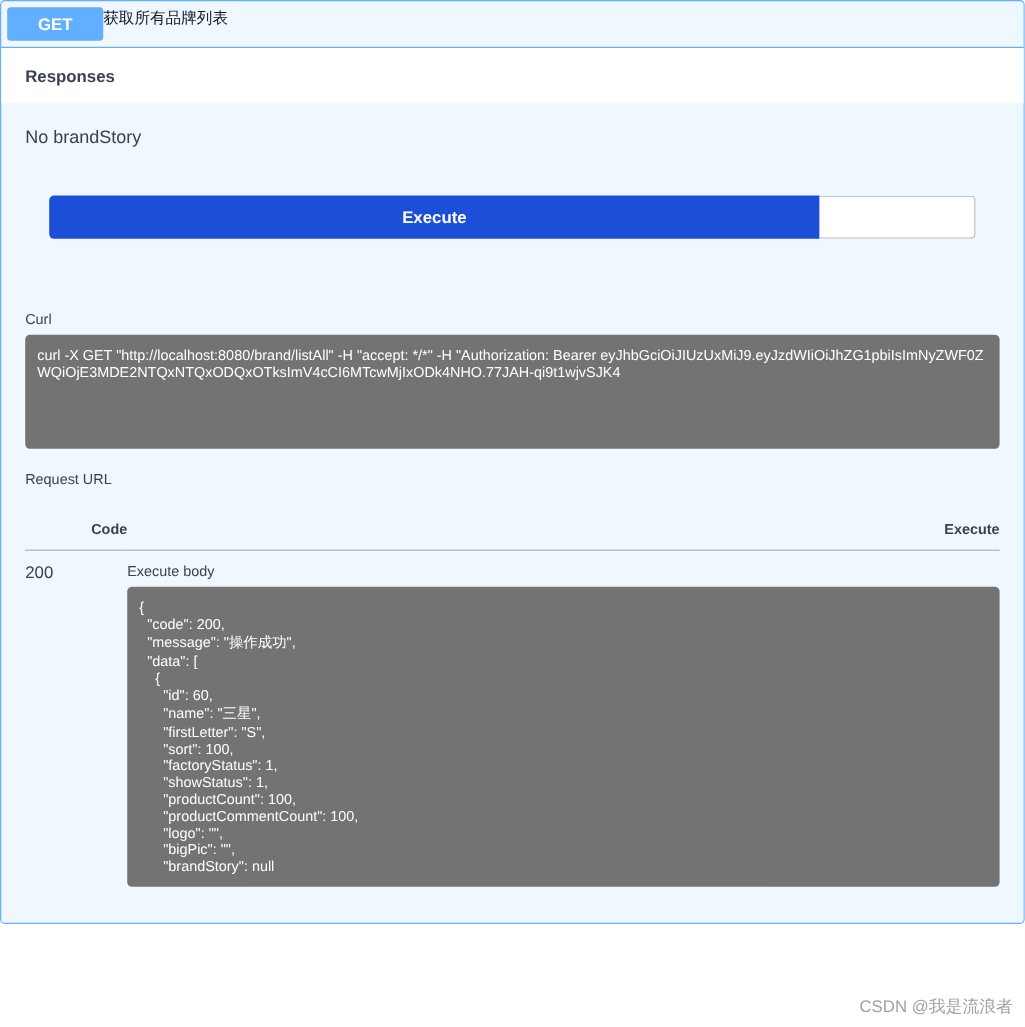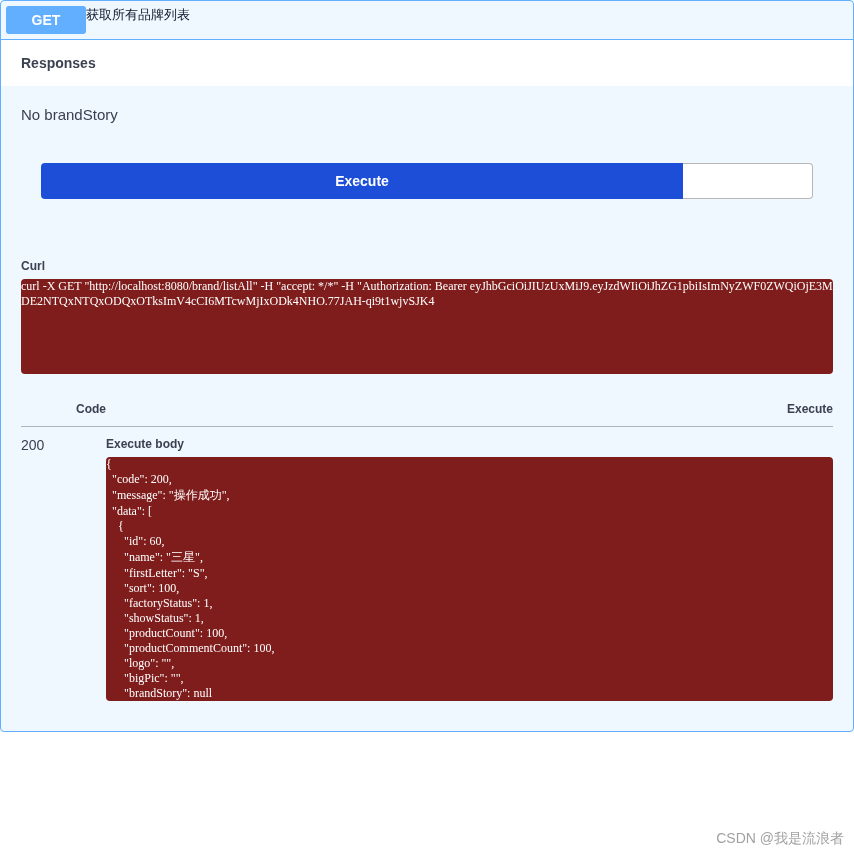--- a/index.html
+++ b/index.html
@@ -85,30 +85,31 @@
   flex: 0 0 130px;
   cursor: pointer;
   border-left: none;
   border-radius: 0 4px 4px 0;
 }
 .responses-inner {
   padding: 20px;
 }
 .label-small {
   font-size: 12px;
-  font-weight: 700;
+  font-weight: 400;
   color: #3b4151;
   margin-bottom: 6px;
   display: block;
 }
 pre.codeblock {
-  background: #7f1d1d;
+  background: #737373;
   color: #fff;
-  font-family: Liberation Serif, serif;
+  font-family: Liberation Sans, sans-serif;
   font-size: 12px;
+  padding: 10px;
   border-radius: 4px;
   white-space: pre-wrap;
   word-break: break-all;
   min-height: 40px;
 }
 pre.codeblock.tall {
   min-height: 95px;
 }
 .block-section {
   margin-bottom: 18px;
@@ -167,20 +168,21 @@
 
 
   <div class="responses-inner">
 
     <div class="block-section">
       <span class="label-small">Curl</span>
       <pre class="codeblock tall">curl -X GET "http://localhost:8080/brand/listAll" -H "accept: */*" -H "Authorization: Bearer eyJhbGciOiJIUzUxMiJ9.eyJzdWIiOiJhZG1pbiIsImNyZWF0ZWQiOjE3MDE2NTQxNTQxODQxOTksImV4cCI6MTcwMjIxODk4NHO.77JAH-qi9t1wjvSJK4</pre>
     </div>
 
     <div class="block-section">
+      <span class="label-small">Request URL</span>
     </div>
 
 
     <table class="response-table">
       <thead>
         <tr>
           <th class="col-code">Code</th>
           <th>Execute</th>
         </tr>
       </thead>

